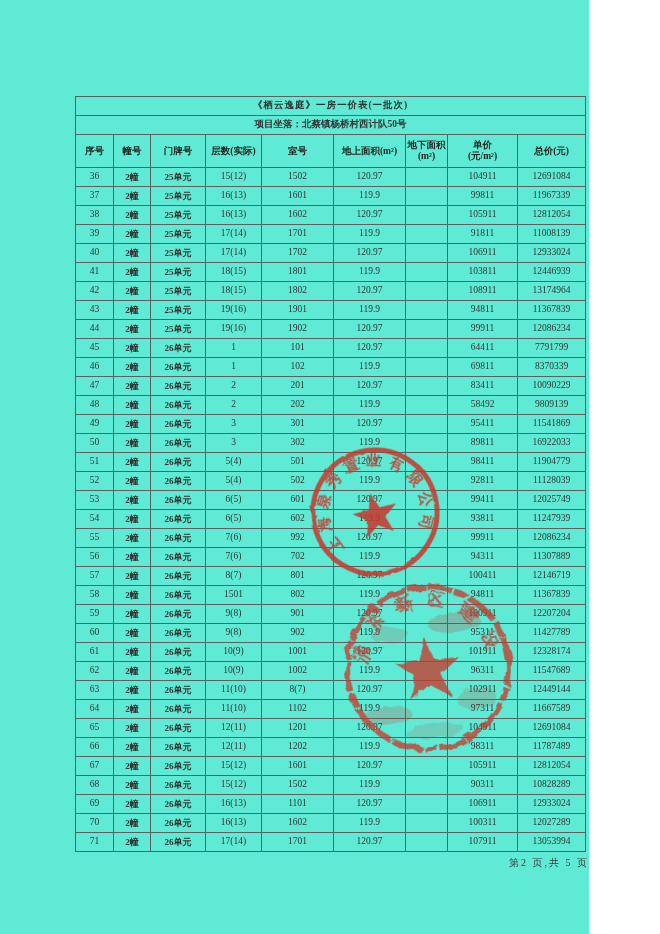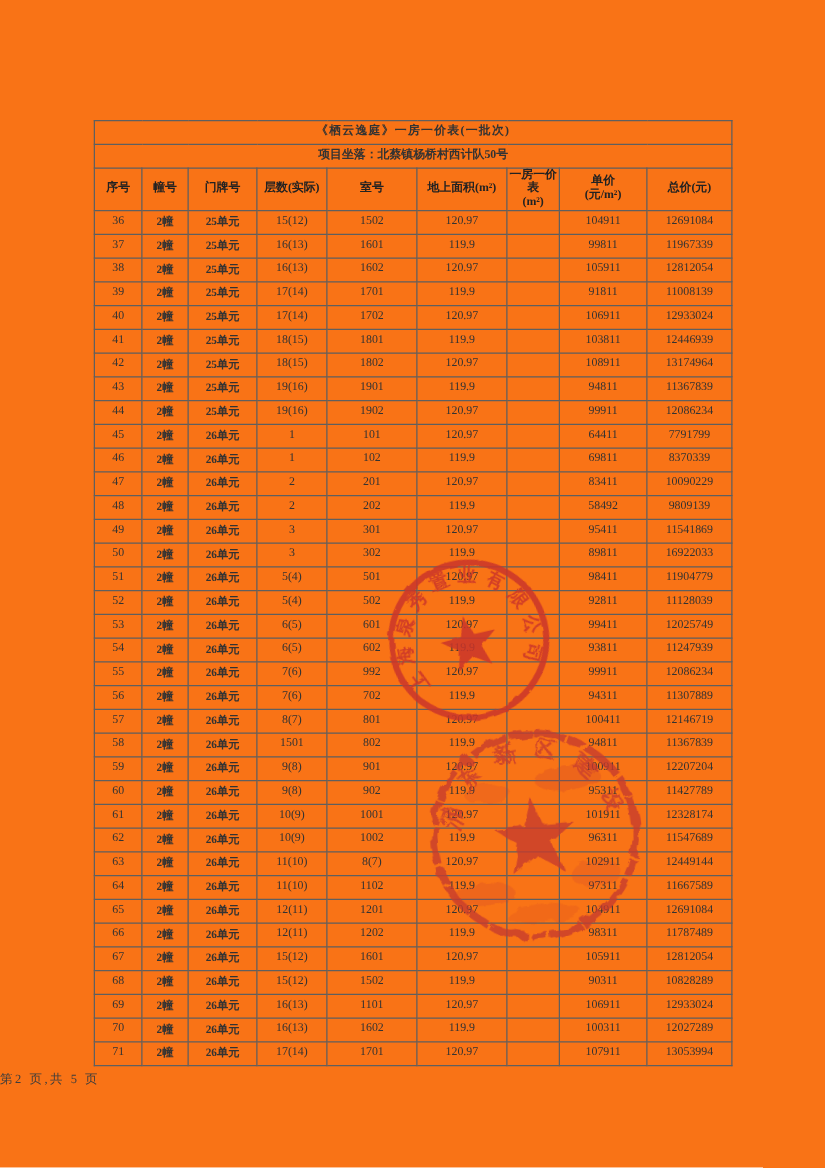--- a/index.html
+++ b/index.html
@@ -1,17 +1,17 @@
 <!DOCTYPE html>
 <html><head>
 <meta charset="utf-8">
 <style>
   html,body{margin:0;padding:0;background:#fff;}
   .page{
-    position:relative;width:660px;height:934px;background:#f97316;
+    position:relative;width:589px;height:934px;background:#5eead4;
     font-family:"Liberation Serif","DejaVu Serif",serif;overflow:hidden;
   }
   table.price-table{
     position:absolute;left:75px;top:96px;width:510px;
     border-collapse:collapse;table-layout:fixed;
     border:1.5px solid #3f3f3f;
   }
   .price-table td,.price-table th{border:1px solid #5f5f5f;overflow:hidden;}
   .title-cell{
     height:33px;text-align:center;font-size:13px;font-weight:600;
@@ -24,21 +24,21 @@
   .price-table th{
     height:32px;font-size:9.5px;font-weight:700;text-align:center;
     white-space:pre-line;line-height:1.15;color:#222;padding:0;
   }
   .price-table tbody td{
     height:18px;font-size:9.5px;text-align:center;color:#333;padding:0;
     line-height:1;
   }
   .price-table tbody td.cn{font-weight:700;font-size:9px;}
   .footer{
-    position:absolute;top:856px;left:0;width:100%;text-align:left;
+    position:absolute;top:856px;left:0;width:100%;text-align:right;
     font-size:10px;color:#3d3d3d;letter-spacing:2px;
   }
   .stamp{position:absolute;pointer-events:none;}
   #company-seal{left:295px;top:432px;transform:rotate(-14deg);opacity:0.85;}
   #approval-seal{left:323px;top:563px;transform:rotate(-6deg);opacity:0.78;}
 </style>
 </head>
 <body>
 
 <div class="page">
@@ -62,21 +62,21 @@
       <tr>
         <td class="loc-cell" colspan="9"><span>项目坐落：</span><span>北蔡镇杨桥村西计队50号</span></td>
       </tr>
       <tr id="header-row">
           <th>序号</th>
           <th>幢号</th>
           <th>门牌号</th>
           <th>层数(实际)</th>
           <th>室号</th>
           <th>地上面积(m²)</th>
-          <th>一房一价表
+          <th>地下面积
 (m²)</th>
           <th>单价
 (元/m²)</th>
           <th>总价(元)</th>
         </tr>
     </tbody>
     <tbody id="table-body">
         <tr>
           <td>36</td>
           <td class="cn">2幢</td>

